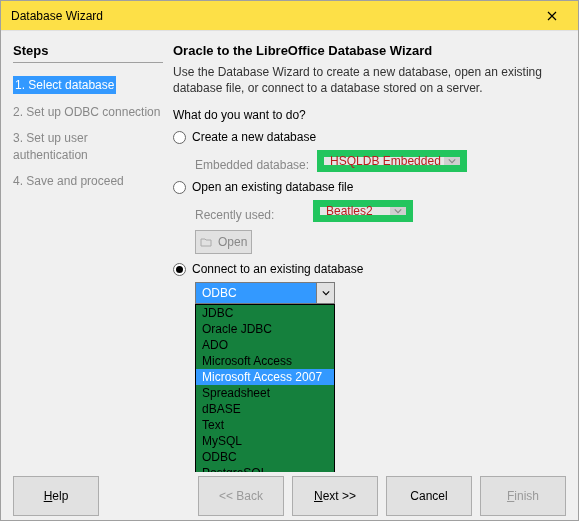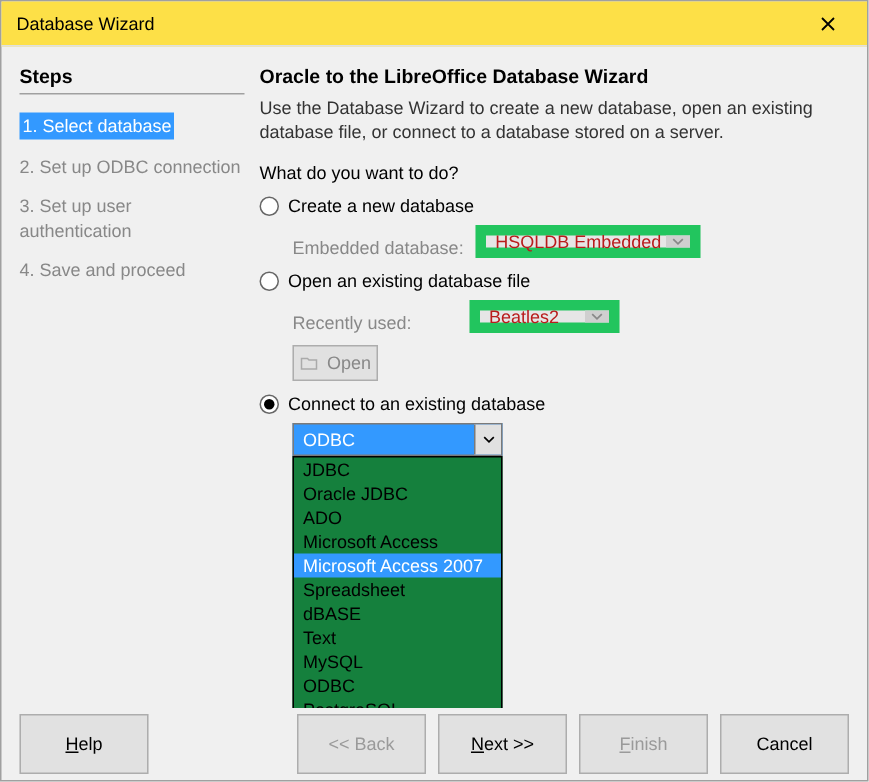--- a/index.html
+++ b/index.html
@@ -137,18 +137,18 @@
 
   <div class="footer">
     <div class="btn">
         <span><span class="ul">H</span><span>elp</span></span>
       </div>
     <div class="spacer"></div>
     <div class="btn disabled">&lt;&lt; Back</div>
     <div class="btn">
         <span><span class="ul">N</span>ext &gt;&gt;</span>
       </div>
+    <div class="btn">Cancel</div>
     <div class="btn disabled">
         <span><span class="ul">F</span>inish</span>
       </div>
-    <div class="btn">Cancel</div>
   </div>
 </div>
 
 </body></html>

